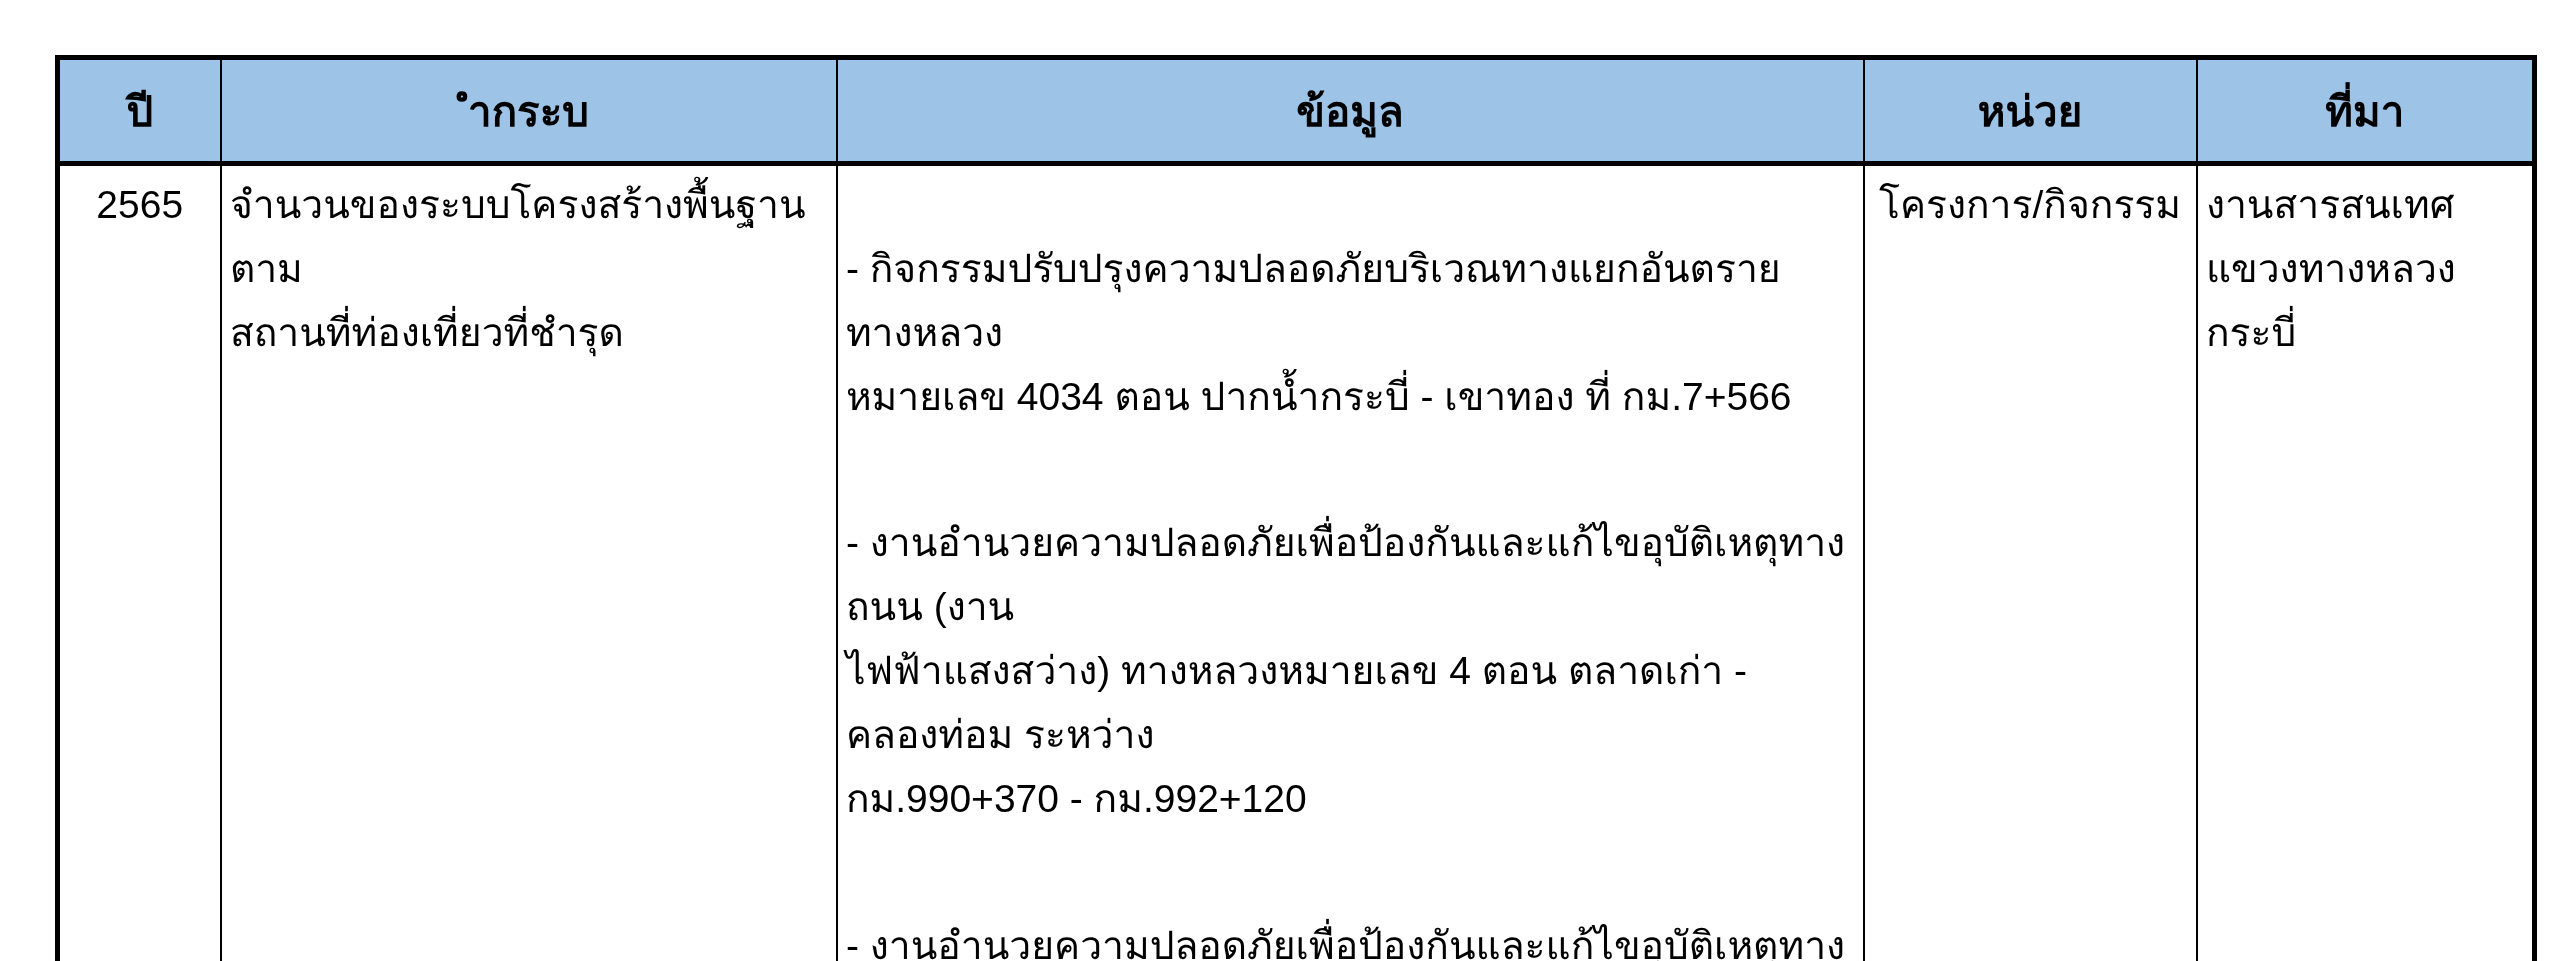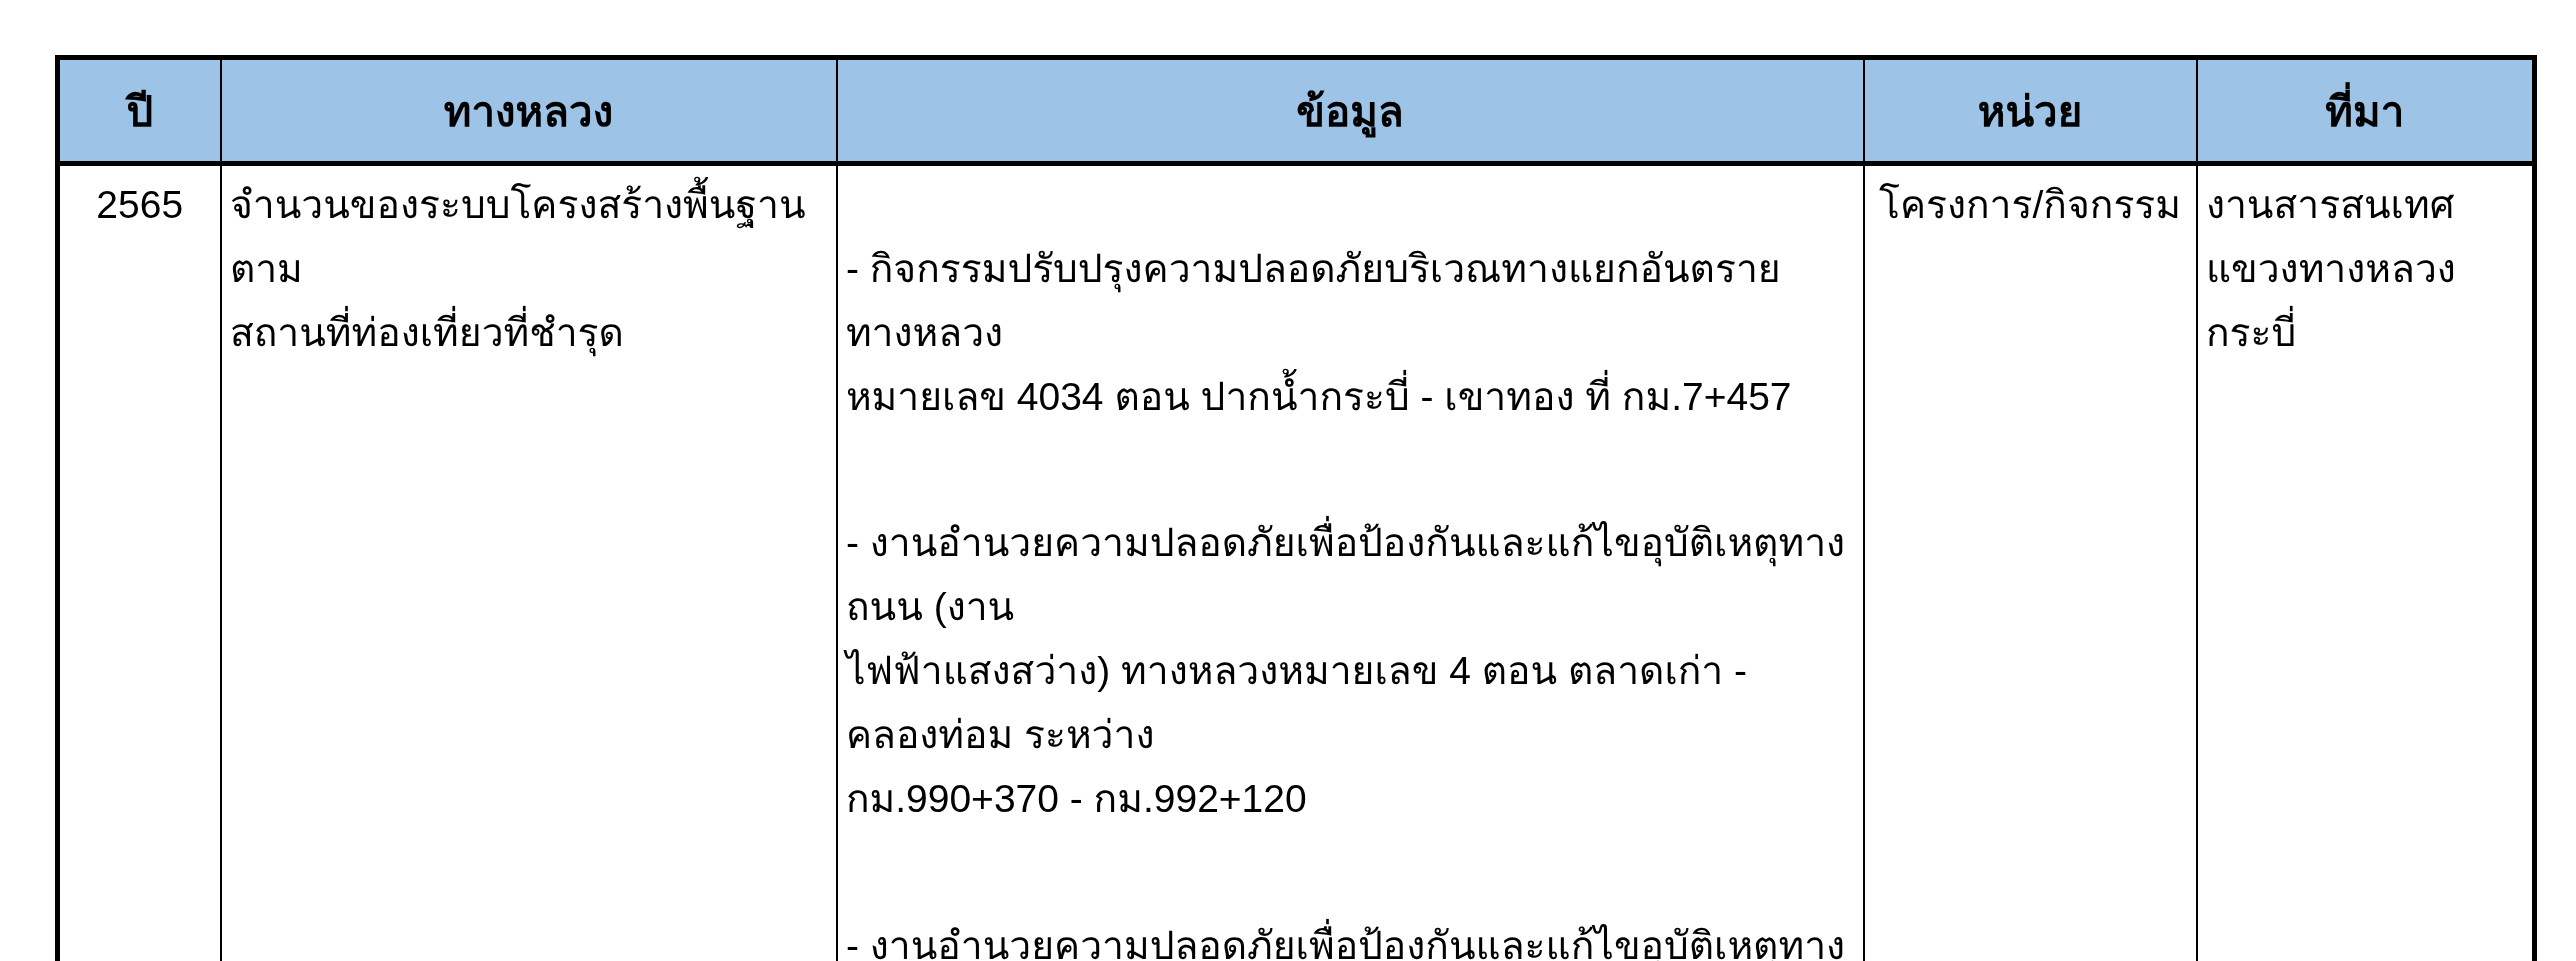--- a/index.html
+++ b/index.html
@@ -66,34 +66,34 @@
   <colgroup>
     <col class="c-year">
     <col class="c-item">
     <col class="c-data">
     <col class="c-unit">
     <col class="c-source">
   </colgroup>
   <thead>
     <tr>
       <th>ปี</th>
-      <th>ทางหลวง</th>
+      <th>ำกระบ</th>
       <th>ข้อมูล</th>
       <th>หน่วย</th>
       <th>ที่มา</th>
     </tr>
   </thead>
   <tbody>
     <tr>
       <td class="center">2565</td>
       <td>จำนวนของระบบโครงสร้างพื้นฐานตาม
 สถานที่ท่องเที่ยวที่ชำรุด</td>
       <td class="cell-data">
         <p> - กิจกรรมปรับปรุงความปลอดภัยบริเวณทางแยกอันตราย ทางหลวง
-หมายเลข 4034 ตอน ปากน้ำกระบี่ - เขาทอง ที่ กม.7+457</p>
+หมายเลข 4034 ตอน ปากน้ำกระบี่ - เขาทอง ที่ กม.7+566</p>
         <p> - งานอำนวยความปลอดภัยเพื่อป้องกันและแก้ไขอุบัติเหตุทางถนน (งาน
 ไฟฟ้าแสงสว่าง) ทางหลวงหมายเลข 4 ตอน ตลาดเก่า - คลองท่อม ระหว่าง
 กม.990+370 - กม.992+120</p>
         <p> - งานอำนวยความปลอดภัยเพื่อป้องกันและแก้ไขอุบัติเหตุทางถนน (งาน
 ราวกันอันตราย) ทางหลวงหมายเลข 4 ตอน ตลาดเก่า - คลองท่อม
 ระหว่าง กม.1008+965 - กม.1060+345</p>
         
       </td>
       <td class="center">โครงการ/กิจกรรม</td>
       <td>งานสารสนเทศ

